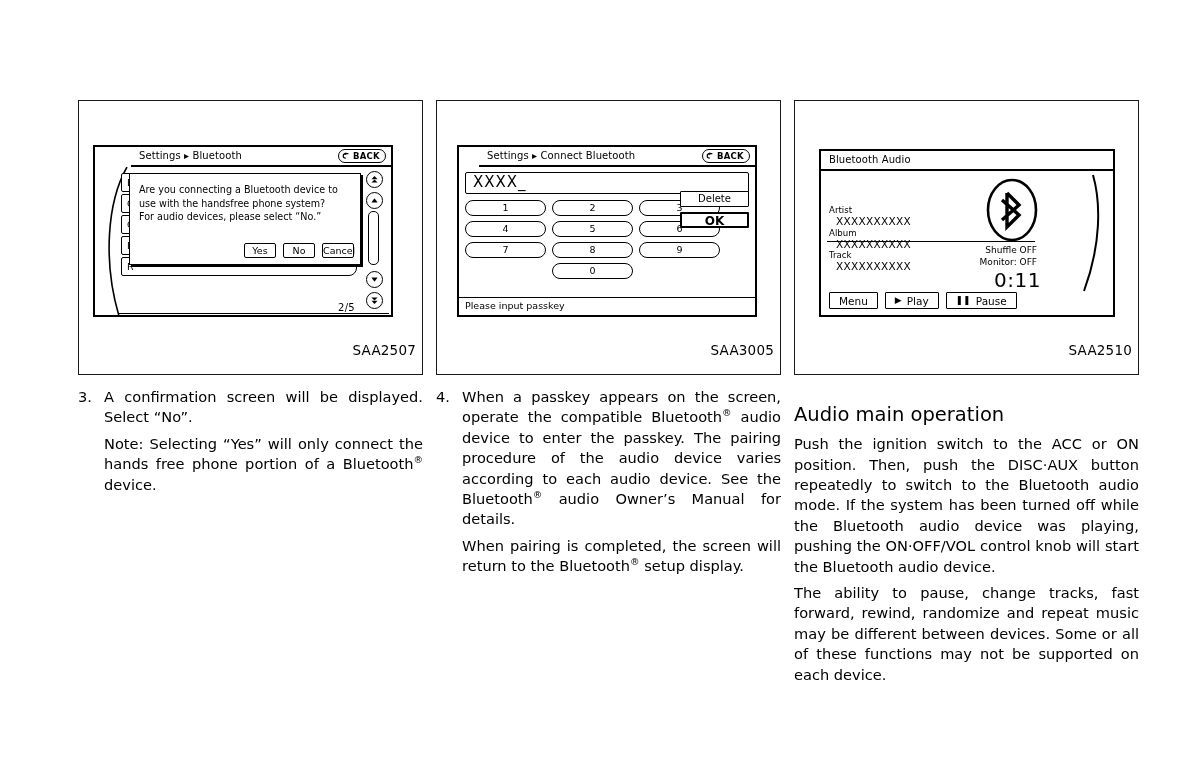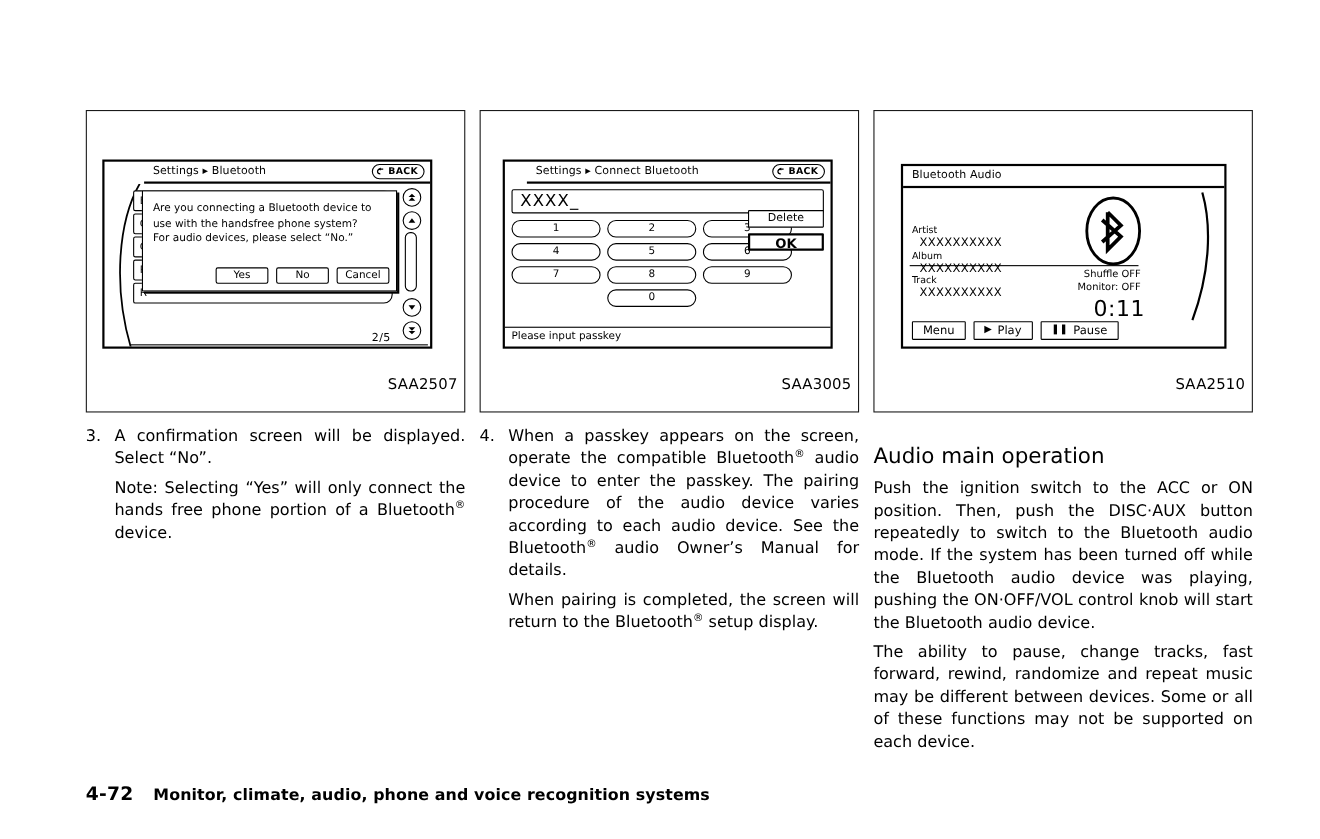--- a/index.html
+++ b/index.html
@@ -169,21 +169,21 @@
     line-height: 13.5px;
   }
   .modal-btns {
     position: absolute;
     left: 0; right: 6px; bottom: 6px;
     display: flex;
     justify-content: flex-end;
     gap: 7px;
   }
   .modal-btn {
-    width: 48px; height: 15px;
+    width: 32px; height: 15px;
     border: 1.4px solid #000;
     border-radius: 2px;
     font-size: 9.5px;
     line-height: 13px;
     text-align: center;
     box-sizing: border-box;
     background: #fff;
   }
 
   
@@ -567,18 +567,14 @@
       <span>When pairing is completed, the screen will return to the Bluetooth</span><sup>®</sup><span> setup display.</span>
     </div>
   </div>
 
   <div class="body-col bc-3">
     <h2 class="section-heading">Audio main operation</h2>
     <div class="para">Push the ignition switch to the ACC or ON position. Then, push the DISC·AUX button repeatedly to switch to the Bluetooth audio mode. If the system has been turned off while the Bluetooth audio device was playing, pushing the ON·OFF/VOL control knob will start the Bluetooth audio device.</div>
     <div class="para">The ability to pause, change tracks, fast forward, rewind, randomize and repeat music may be different between devices. Some or all of these functions may not be supported on each device.</div>
   </div>
 
-  <div class="footer">
-    <span class="footer-page">4-72</span>
-    <span class="footer-title">Monitor, climate, audio, phone and voice recognition systems</span>
-  </div>
 
 </div>
 
 </body></html>

